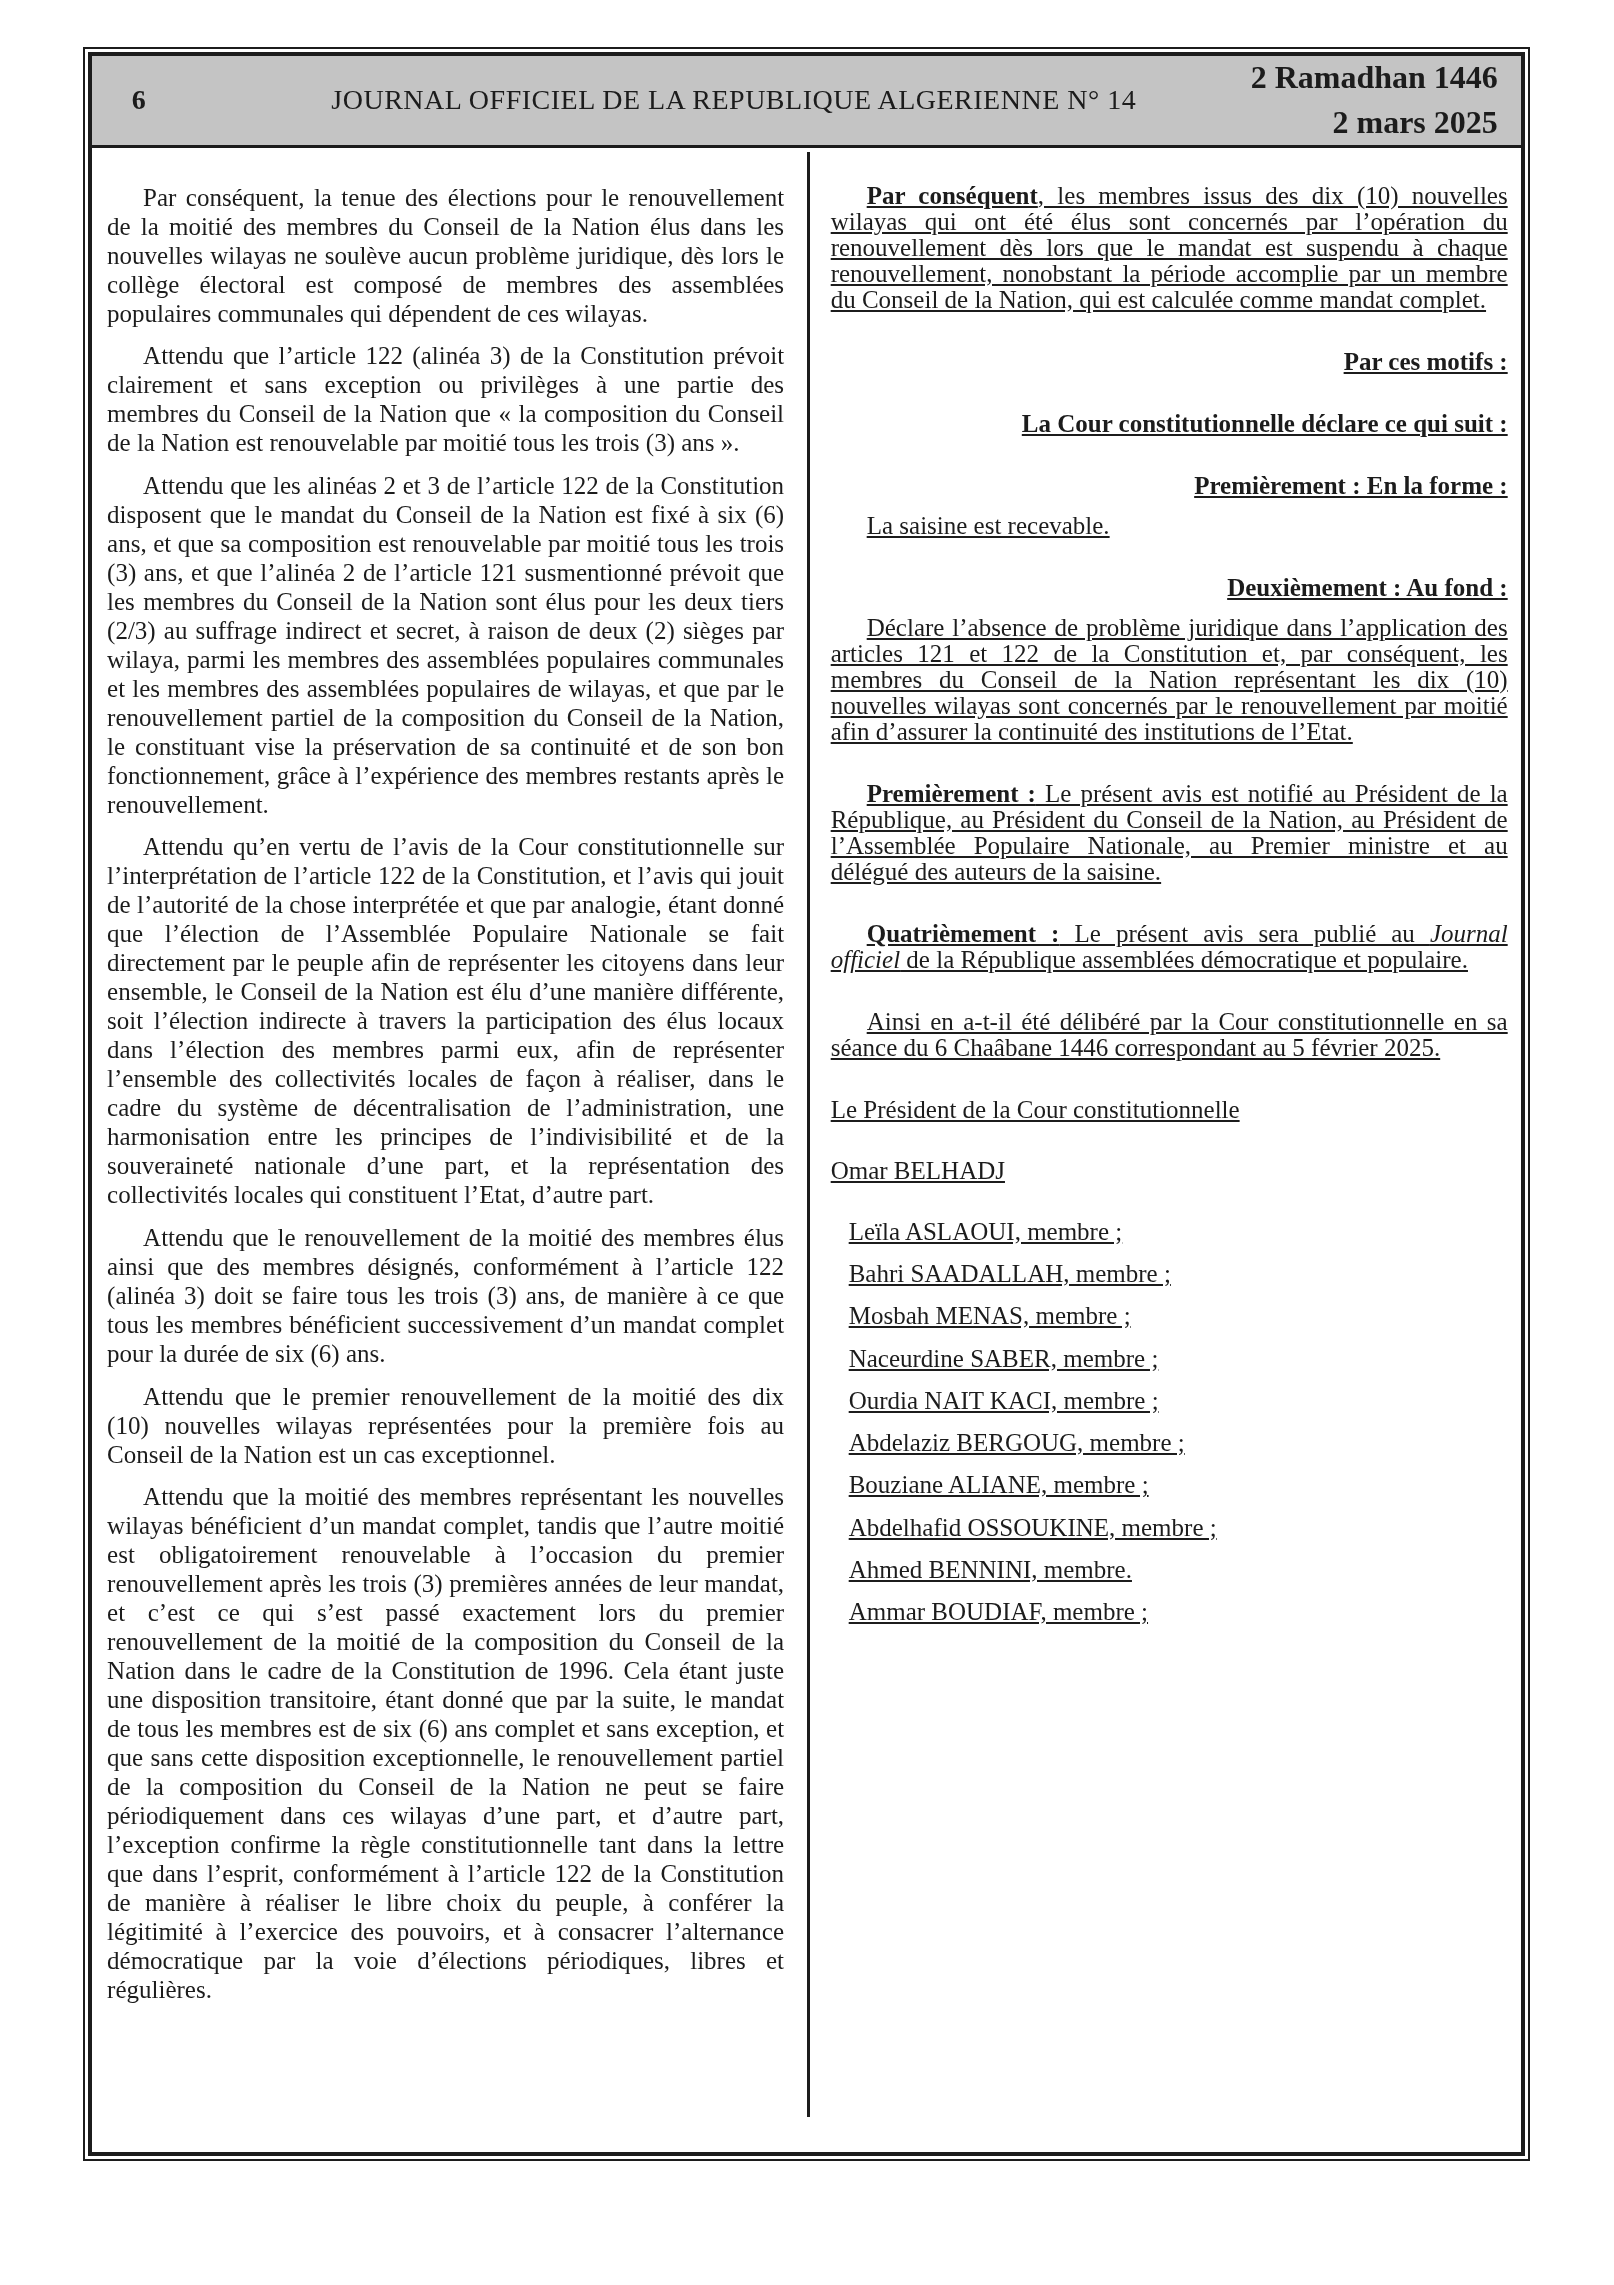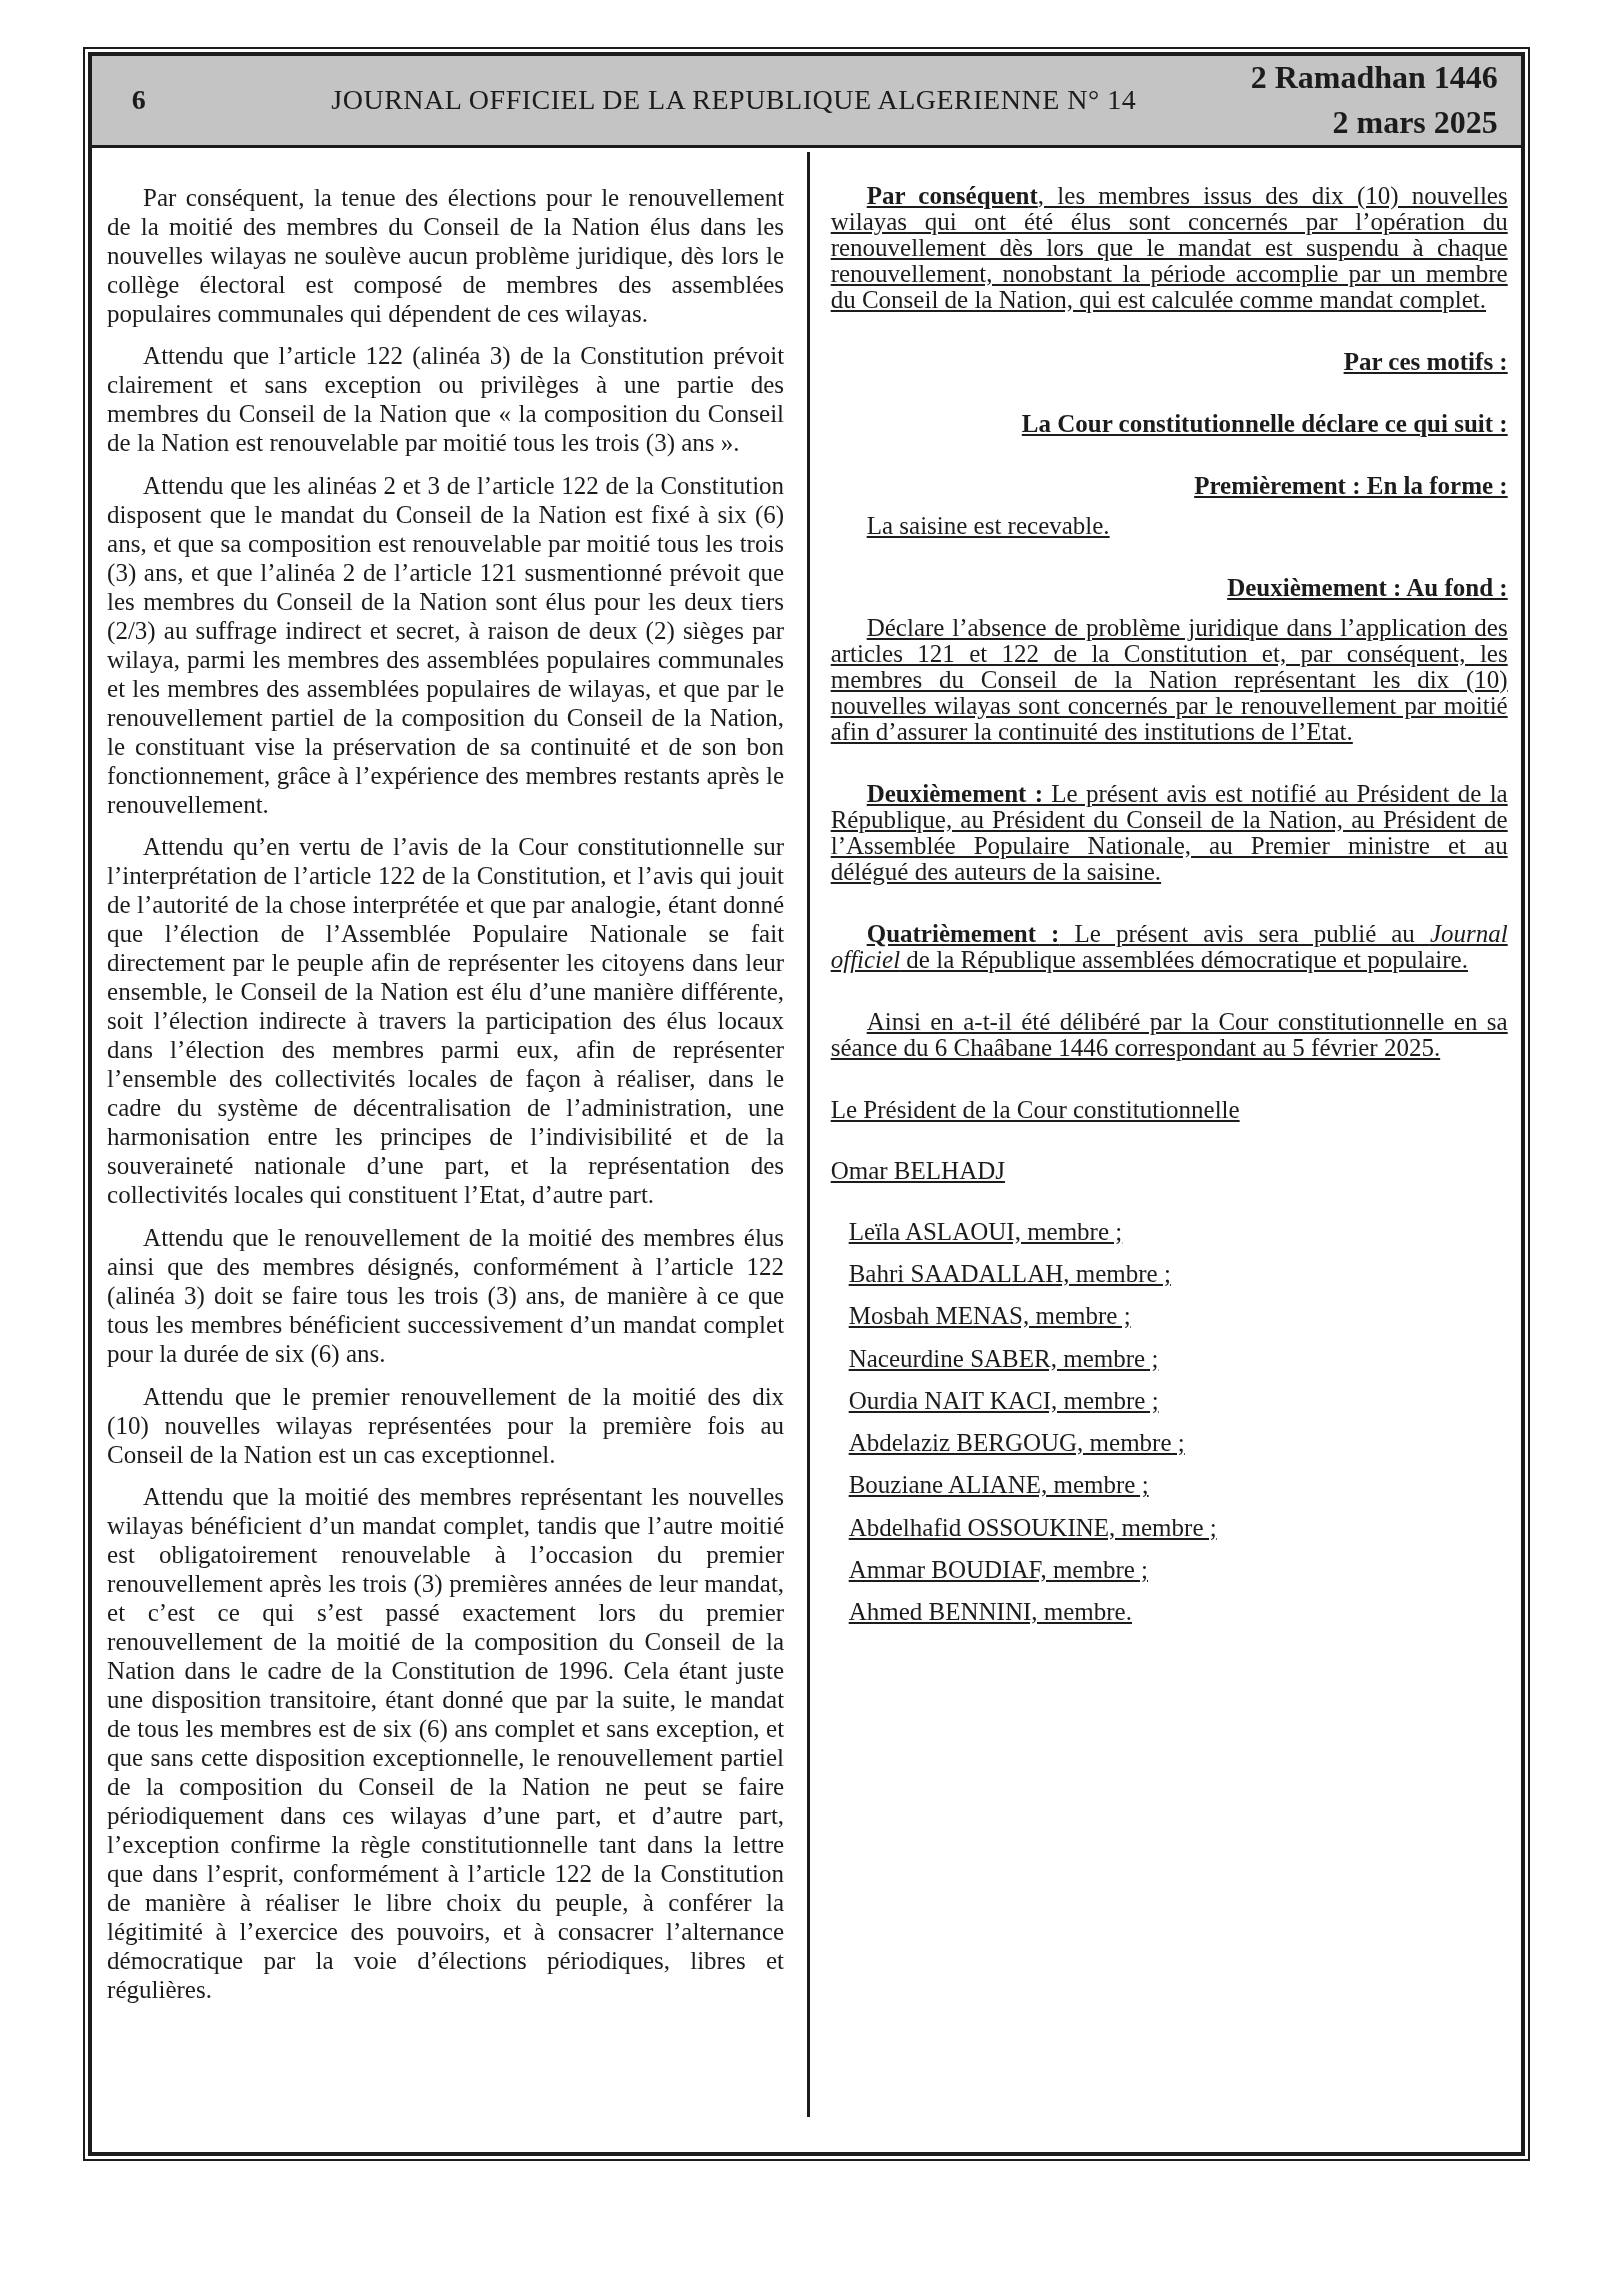--- a/index.html
+++ b/index.html
@@ -94,37 +94,37 @@
         <p class="heading">Par ces motifs :</p>
 
         <p class="heading">La Cour constitutionnelle déclare ce qui suit :</p>
 
         <p class="heading">Premièrement : En la forme :</p>
         <p class="tight">La saisine est recevable.</p>
 
         <p class="heading">Deuxièmement : Au fond :</p>
         <p class="tight">Déclare l’absence de problème juridique dans l’application des articles 121 et 122 de la Constitution et, par conséquent, les membres du Conseil de la Nation représentant les dix (10) nouvelles wilayas sont concernés par le renouvellement par moitié afin d’assurer la continuité des institutions de l’Etat.</p>
 
-        <p><span class="b">Deuxièmement :</span><span> Le présent avis est notifié au Président de la République, au Président du Conseil de la Nation, au Président de l’Assemblée Populaire Nationale, au Premier ministre et au délégué des auteurs de la saisine.</span></p>
+        <p><span class="b">Premièrement :</span><span> Le présent avis est notifié au Président de la République, au Président du Conseil de la Nation, au Président de l’Assemblée Populaire Nationale, au Premier ministre et au délégué des auteurs de la saisine.</span></p>
 
         <p><span class="b">Quatrièmement :</span><span> Le présent avis sera publié au </span><span class="i">Journal officiel</span><span> de la République assemblées démocratique et populaire.</span></p>
 
         <p>Ainsi en a-t-il été délibéré par la Cour constitutionnelle en sa séance du 6 Chaâbane 1446 correspondant au 5 février 2025.</p>
 
         <p class="sig b" style="font-weight:normal;">Le Président de la Cour constitutionnelle</p>
         <p class="sig">Omar BELHADJ</p>
 
         <p class="member">Leïla ASLAOUI, membre ;</p>
         <p class="member">Bahri SAADALLAH, membre ;</p>
         <p class="member">Mosbah MENAS, membre ;</p>
         <p class="member">Naceurdine SABER, membre ;</p>
         <p class="member">Ourdia NAIT KACI, membre ;</p>
         <p class="member">Abdelaziz BERGOUG, membre ;</p>
         <p class="member">Bouziane ALIANE, membre ;</p>
         <p class="member">Abdelhafid OSSOUKINE, membre ;</p>
+        <p class="member">Ahmed BENNINI, membre.</p>
         <p class="member">Ammar BOUDIAF, membre ;</p>
-        <p class="member">Ahmed BENNINI, membre.</p>
       </div>
 
     </div>
   </div>
 </div>
 
 
 </body></html>

